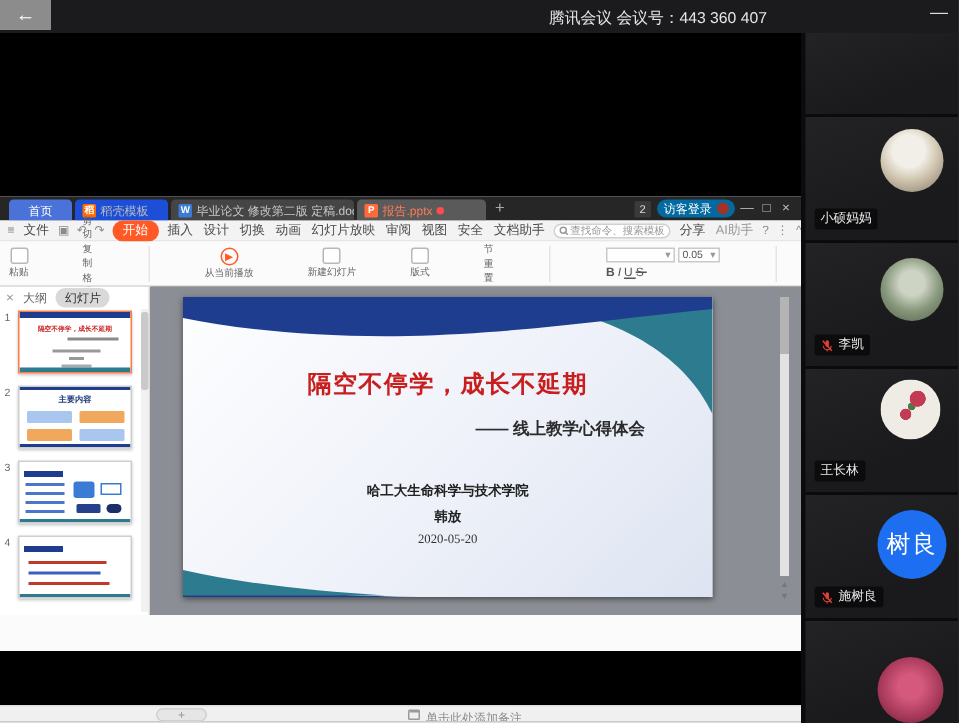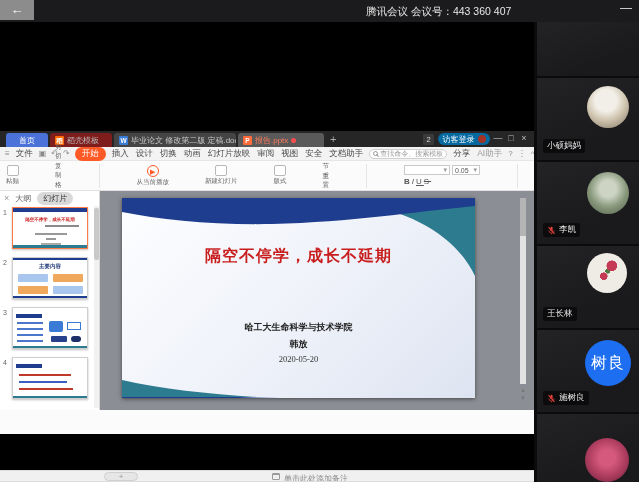--- a/index.html
+++ b/index.html
@@ -21,21 +21,21 @@
   
   #wps { left:0; top:109px; width:534px; height:303px; background:#fbfbfb; }
 
   
   #tabbar { left:0; top:0; width:534px; height:16px; background:#262626; }
   .tab { position:absolute; top:2px; height:14px; border-radius:3px 3px 0 0; display:flex;
     align-items:center; gap:3px; padding:0 5px; font-size:8px; white-space:nowrap; overflow:hidden; }
   .tabicon { width:9px; height:9px; border-radius:1px; color:#fff; font-size:6.5px; font-weight:bold;
     text-align:center; line-height:9px; flex:0 0 auto; }
   #tab-home { left:6px; width:42px; background:#4a72d8; color:#fff; justify-content:center; }
-  #tab-docer { left:50px; width:62px; background:#7f1d1d; color:#bbb; }
+  #tab-docer { left:50px; width:62px; background:#1d4ed8; color:#bbb; }
   #tab-doc { left:114px; width:122px; background:#454545; color:#c7c7c7; }
   #tab-ppt { left:238px; width:86px; background:#5a5a5a; color:#ff7b5a; }
   .unsaved-dot { width:5px; height:5px; border-radius:50%; background:#ff4d4f; flex:0 0 auto; }
   #tab-new { left:330px; top:2px; color:#aaa; font-size:11px; }
   #tb-badge { right:100px; top:3px; width:11px; height:11px; background:#3a3a3a; color:#ddd;
     font-size:7.5px; text-align:center; line-height:11px; border-radius:1px; }
   #login-pill { right:44px; top:2px; width:52px; height:12px; background:#0369a1; border-radius:7px;
     color:#fff; font-size:8px; display:flex; align-items:center; justify-content:center; gap:3px; }
   #login-ava { width:8px; height:8px; border-radius:50%; background:#a33327; }
   .winctl { top:2px; color:#bbb; font-size:9px; width:12px; text-align:center; }
@@ -358,20 +358,21 @@
 
         <div id="canvas" class="abs">
           <div id="slide" class="abs">
             <svg width="353" height="200" viewBox="0 0 353 200">
               <path d="M210 0 H353 V78 C336 42 296 14 230 4 Z" fill="#2d7b8e"></path>
               <path d="M0 0 H353 V8 C290 14 230 24 150 26 C90 27 40 22 0 14 Z" fill="#1e3d8f"></path>
               <path d="M0 190 C60 198 140 201 210 200 L0 200 Z" fill="#1e3d8f"></path>
               <path d="M0 182 C40 191 85 196 135 199 L0 199 Z" fill="#2d7b8e"></path>
             </svg>
             <div class="abs s-title">隔空不停学，成长不延期</div>
+            <div class="abs s-sub">—— 线上教学心得体会</div>
             <div class="abs s-org">哈工大生命科学与技术学院</div>
             <div class="abs s-author">韩放</div>
             <div class="abs s-date">2020-05-20</div>
           </div>
           <div id="canv-scroll" class="abs">
             <div id="canv-thumb" class="abs"></div>
           </div>
           <div class="abs navarrow" style="top:196px;">▲</div>
           <div class="abs navarrow" style="top:204px;">▼</div>
         </div>

